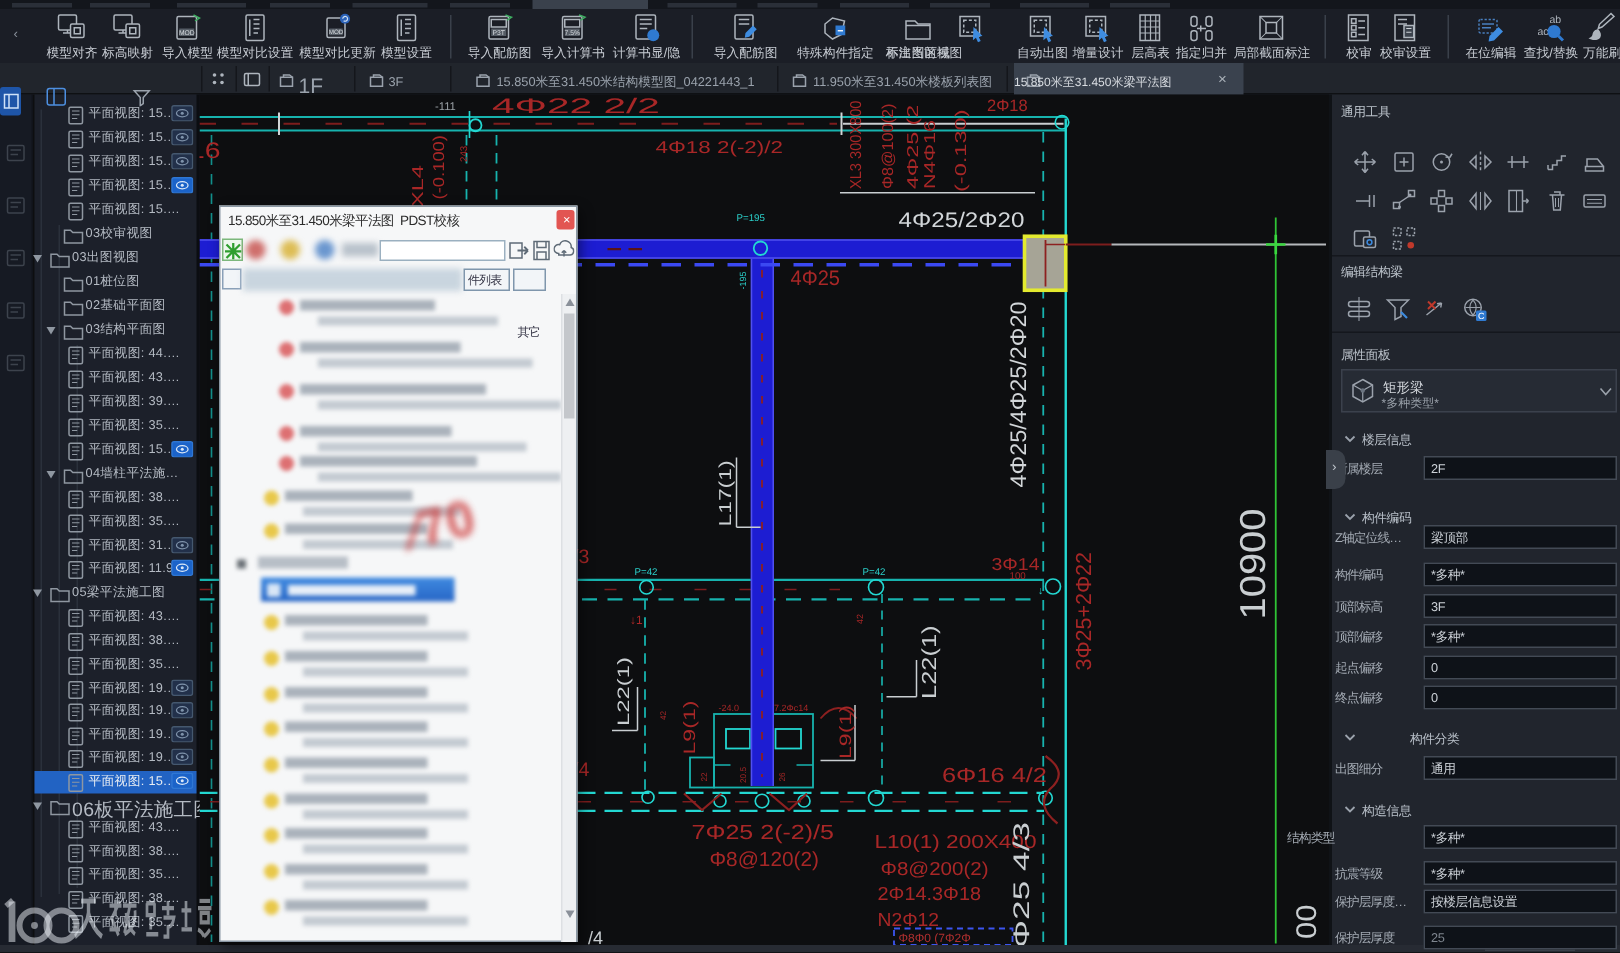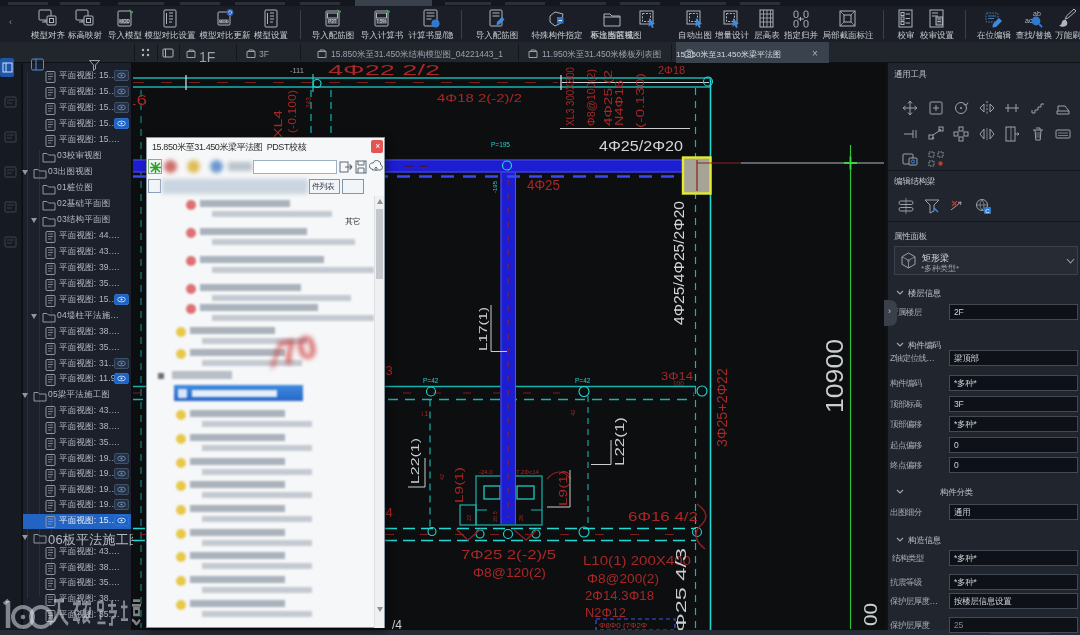--- a/index.html
+++ b/index.html
@@ -748,21 +748,21 @@
       <path d="M1 1l3 3 3-3" stroke="#9ba2ac" fill="none" stroke-width="1.2"></path>
     </svg>
 <div class="tt" style="left:940px;top:487px;font-size:8.5px;color:#b9c0c9;letter-spacing:-.3px;">构件分类</div>
 <div class="tt" style="left:890px;top:507px;font-size:8.5px;color:#a4abb4;letter-spacing:-.6px;">出图细分</div>
 <div class="abs" style="left:949px;top:504px;width:129px;height:15.5px;background:#0e1218;border:1px solid #434a55;"></div>
 <div class="tt" style="left:954px;top:507px;font-size:8.5px;color:#ccd1d7;letter-spacing:-.3px;">通用</div>
 <svg class="abs" style="left:896px;top:537px" width="8" height="6">
       <path d="M1 1l3 3 3-3" stroke="#9ba2ac" fill="none" stroke-width="1.2"></path>
     </svg>
 <div class="tt" style="left:908px;top:535px;font-size:8.5px;color:#b9c0c9;letter-spacing:-.3px;">构造信息</div>
-<div class="tt" style="left:892px;top:553px;font-size:8.5px;color:#a4abb4;letter-spacing:-.6px;">结构类型</div>
+<div class="tt" style="left:858px;top:553px;font-size:8.5px;color:#a4abb4;letter-spacing:-.6px;">结构类型</div>
 <div class="abs" style="left:949px;top:550px;width:129px;height:15.5px;background:#0e1218;border:1px solid #434a55;"></div>
 <div class="tt" style="left:954px;top:553px;font-size:8.5px;color:#ccd1d7;letter-spacing:-.3px;">*多种*</div>
 <div class="tt" style="left:890px;top:577px;font-size:8.5px;color:#a4abb4;letter-spacing:-.6px;">抗震等级</div>
 <div class="abs" style="left:949px;top:574px;width:129px;height:15.5px;background:#0e1218;border:1px solid #434a55;"></div>
 <div class="tt" style="left:954px;top:577px;font-size:8.5px;color:#ccd1d7;letter-spacing:-.3px;">*多种*</div>
 <div class="tt" style="left:890px;top:596px;font-size:8.5px;color:#a4abb4;letter-spacing:-.6px;">保护层厚度…</div>
 <div class="abs" style="left:949px;top:593px;width:129px;height:15.5px;background:#0e1218;border:1px solid #434a55;"></div>
 <div class="tt" style="left:954px;top:596px;font-size:8.5px;color:#ccd1d7;letter-spacing:-.3px;">按楼层信息设置</div>
 <div class="tt" style="left:890px;top:620px;font-size:8.5px;color:#a4abb4;letter-spacing:-.6px;">保护层厚度</div>
 <div class="abs" style="left:949px;top:617px;width:129px;height:15.5px;background:#0e1218;border:1px solid #434a55;"></div>

